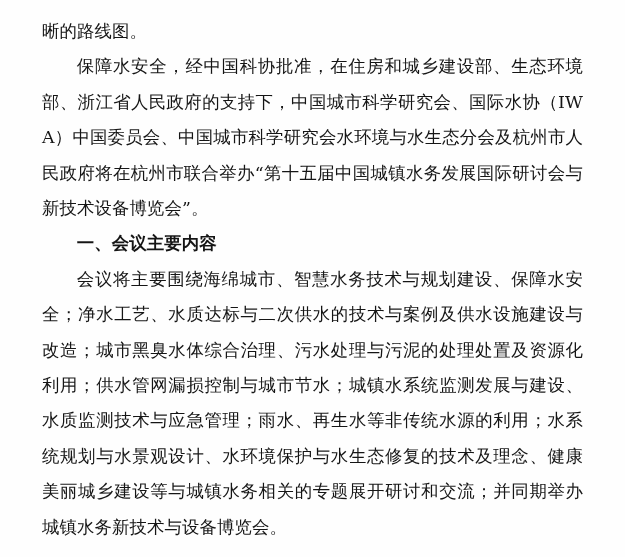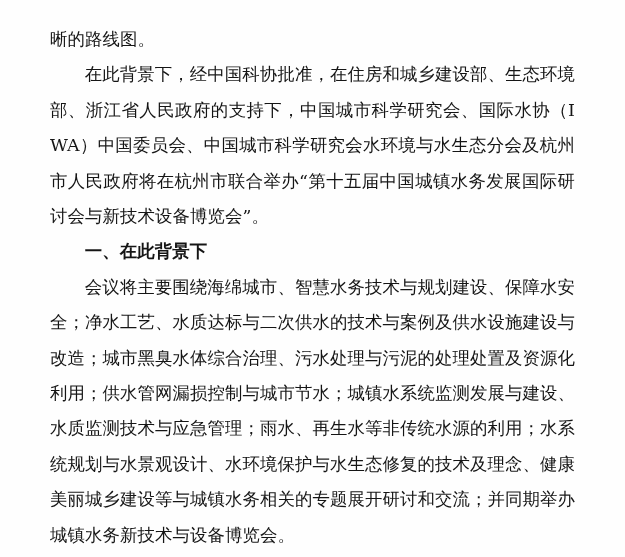--- a/index.html
+++ b/index.html
@@ -12,21 +12,21 @@
     height: 557px;
     overflow: hidden;
     font-family: "DejaVu Serif", "Liberation Serif", serif;
     color: #1a1a1a;
   }
   .page {
     position: relative;
     width: 625px;
     height: 557px;
     background: #fefefe;
-    padding: 16px;
+    padding: 8px;
     box-sizing: border-box;
   }
   .doc-body {
     padding: 6px 34px 0 34px;
     box-sizing: border-box;
   }
   p.para {
     margin: 0;
     font-size: 17.4px;
     line-height: 35.4px;
@@ -49,21 +49,21 @@
   .run { white-space: pre-wrap; }
 </style>
 </head>
 <body>
 
 <div class="page">
   <div class="doc-body">
 
     <p class="para"><span class="run">晰的路线图。</span></p>
 
-    <p class="para indent"><span class="run">在此背景下，经中国科协批准，在住房和城乡建设部、生态环境部、浙江省人民政府的支持下，中国城市科学研究会、国际水协（IWA）中国委员会、中国城市科学研究会水环境与水生态分会及杭州市人民政府将在杭州市联合举办</span><span class="run">“第十五届中国城镇水务发展国际研讨会与新技术设备博览会”</span><span class="run">。</span></p>
+    <p class="para indent"><span class="run">保障水安全，经中国科协批准，在住房和城乡建设部、生态环境部、浙江省人民政府的支持下，中国城市科学研究会、国际水协（IWA）中国委员会、中国城市科学研究会水环境与水生态分会及杭州市人民政府将在杭州市联合举办</span><span class="run">“第十五届中国城镇水务发展国际研讨会与新技术设备博览会”</span><span class="run">。</span></p>
 
 
-    <p class="para indent heading"><span class="run">一、在此背景下</span></p>
+    <p class="para indent heading"><span class="run">一、会议主要内容</span></p>
 
     <p class="para indent"><span class="run">会议将主要围绕海绵城市、智慧水务技术与规划建设、保障水安全；净水工艺、水质达标与二次供水的技术与案例及供水设施建设与改造；城市黑臭水体综合治理、污水处理与污泥的处理处置及资源化利用；供水管网漏损控制与城市节水；城镇水系统监测发展与建设、水质监测技术与应急管理；雨水、再生水等非传统水源的利用；水系统规划与水景观设计、水环境保护与水生态修复的技术及理念、健康美丽城乡建设等与城镇水务相关的专题展开研讨和交流；并同期举办城镇水务新技术与设备博览会。</span></p>
 
   </div>
 </div>
 
 </body></html>

